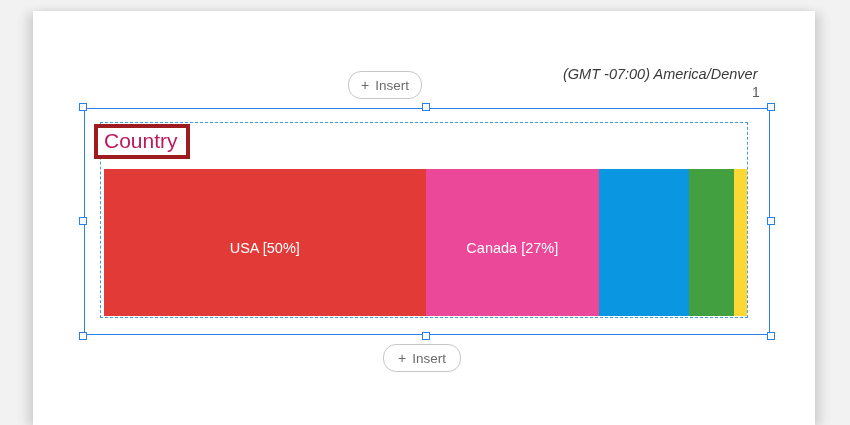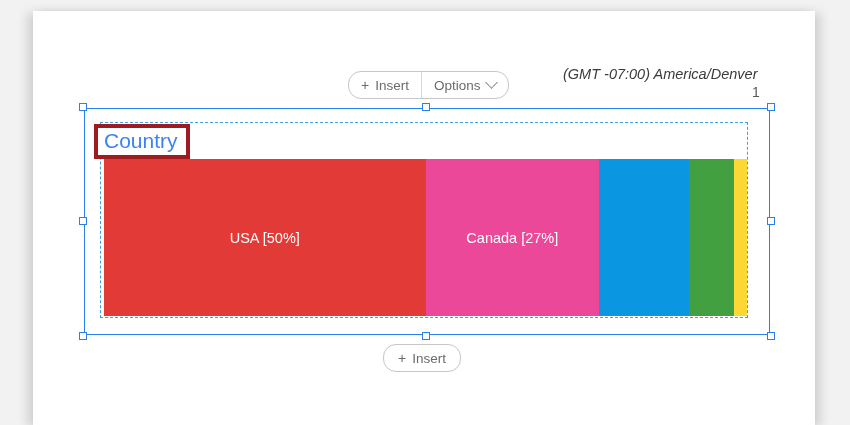--- a/index.html
+++ b/index.html
@@ -147,21 +147,21 @@
     position: absolute;
     left: 94px;
     top: 124px;
     border: 4px solid #9e1c20;
     background: #ffffff;
     padding: 1px 8px 3px 6px;
     box-sizing: border-box;
   }
   #chart-title {
     font-size: 21px;
-    color: #3b82f6;
+    color: #be185d;
     line-height: 1.1;
     white-space: nowrap;
     font-family: "Liberation Sans", sans-serif;
     text-align: right;
   }
 
   
   #bar {
     position: absolute;
     left: 104px;
@@ -170,20 +170,21 @@
     height: 157px;
     display: flex;
     overflow: hidden;
   }
   .seg {
     height: 100%;
     display: flex;
     align-items: center;
     justify-content: center;
     overflow: hidden;
+    margin-top: 10px;
   }
   .seg-label {
     color: #ffffff;
     font-size: 14.5px;
     white-space: nowrap;
     font-family: "Liberation Sans", sans-serif;
   }
 
   
   #bottom-insert {
@@ -206,24 +207,20 @@
 </style>
 </head>
 <body>
 
 <div id="page-card"></div>
 
 <div id="toolbar">
   <button class="tb-btn">
     <span class="plus-icon">+</span>
     <span>Insert</span>
-  </button>
-  <button class="tb-btn">
-    <span>Options</span>
-    <span class="chev-icon"></span>
   </button>
 </div>
 
 <div id="timezone">(GMT -07:00) America/Denver</div>
 
 <div id="row-number">1</div>
 
 <div id="sel-frame">
   <div class="sel-line-t"></div>
   <div class="sel-line-b"></div>

